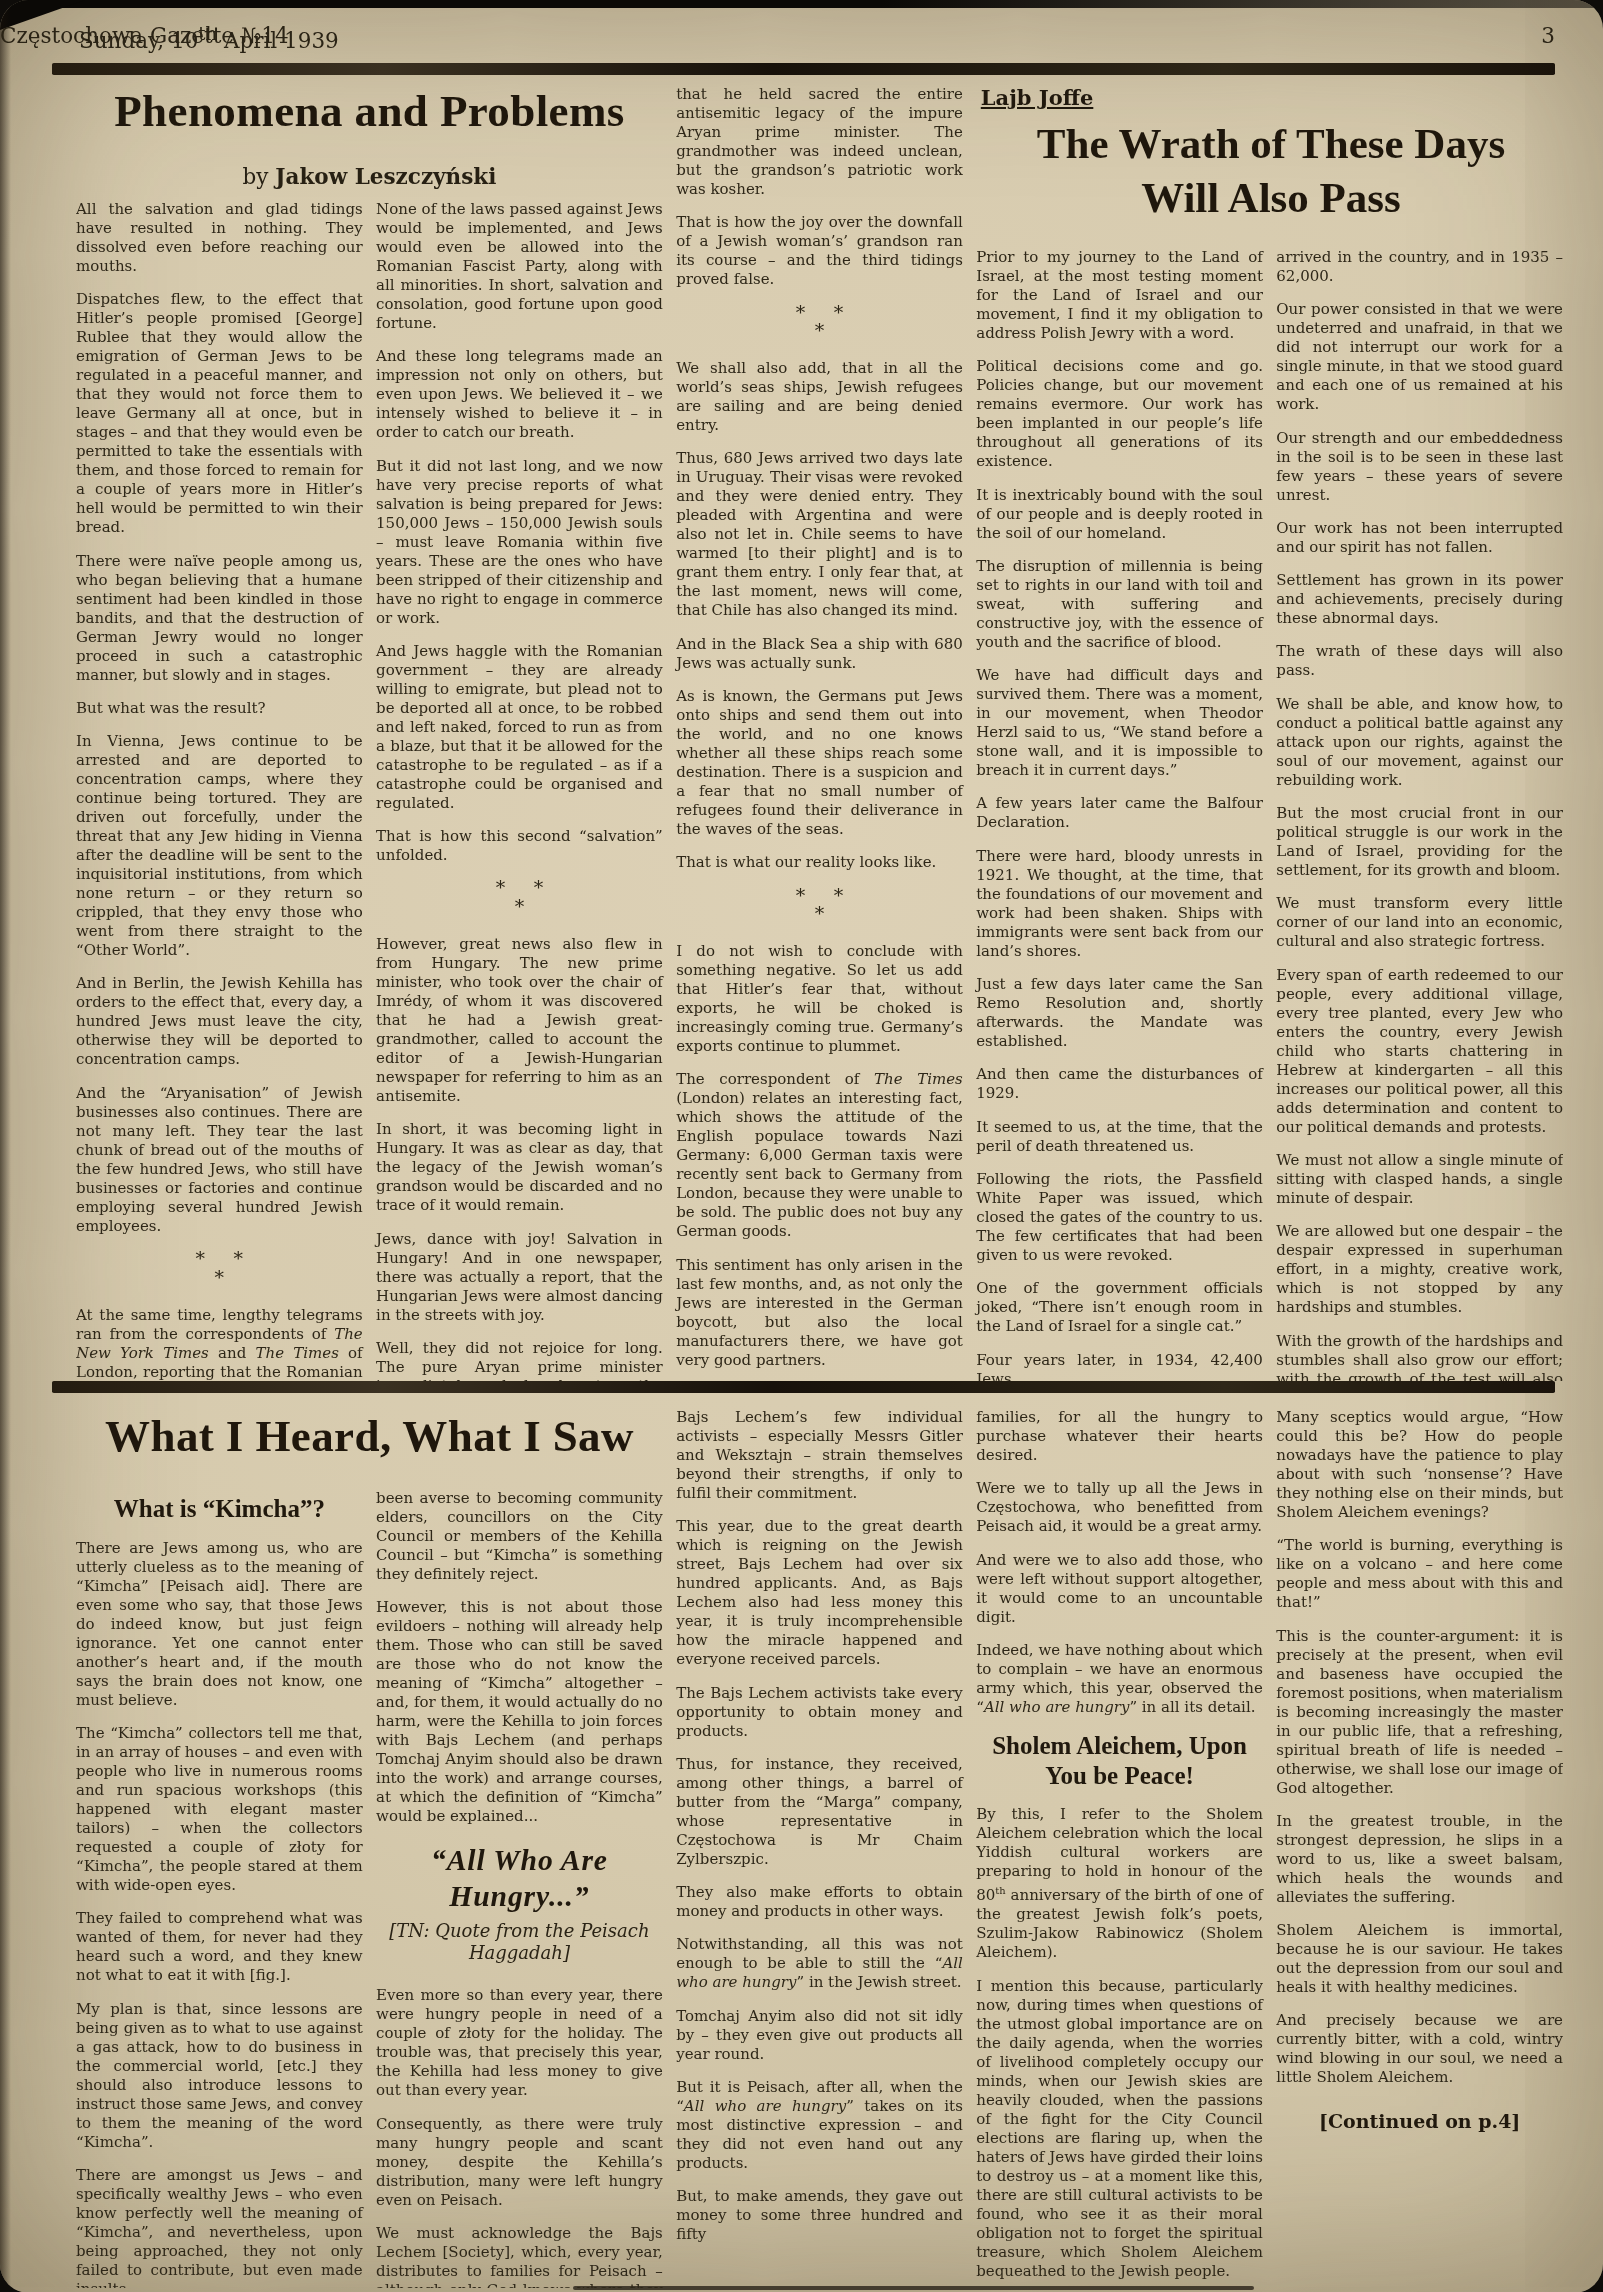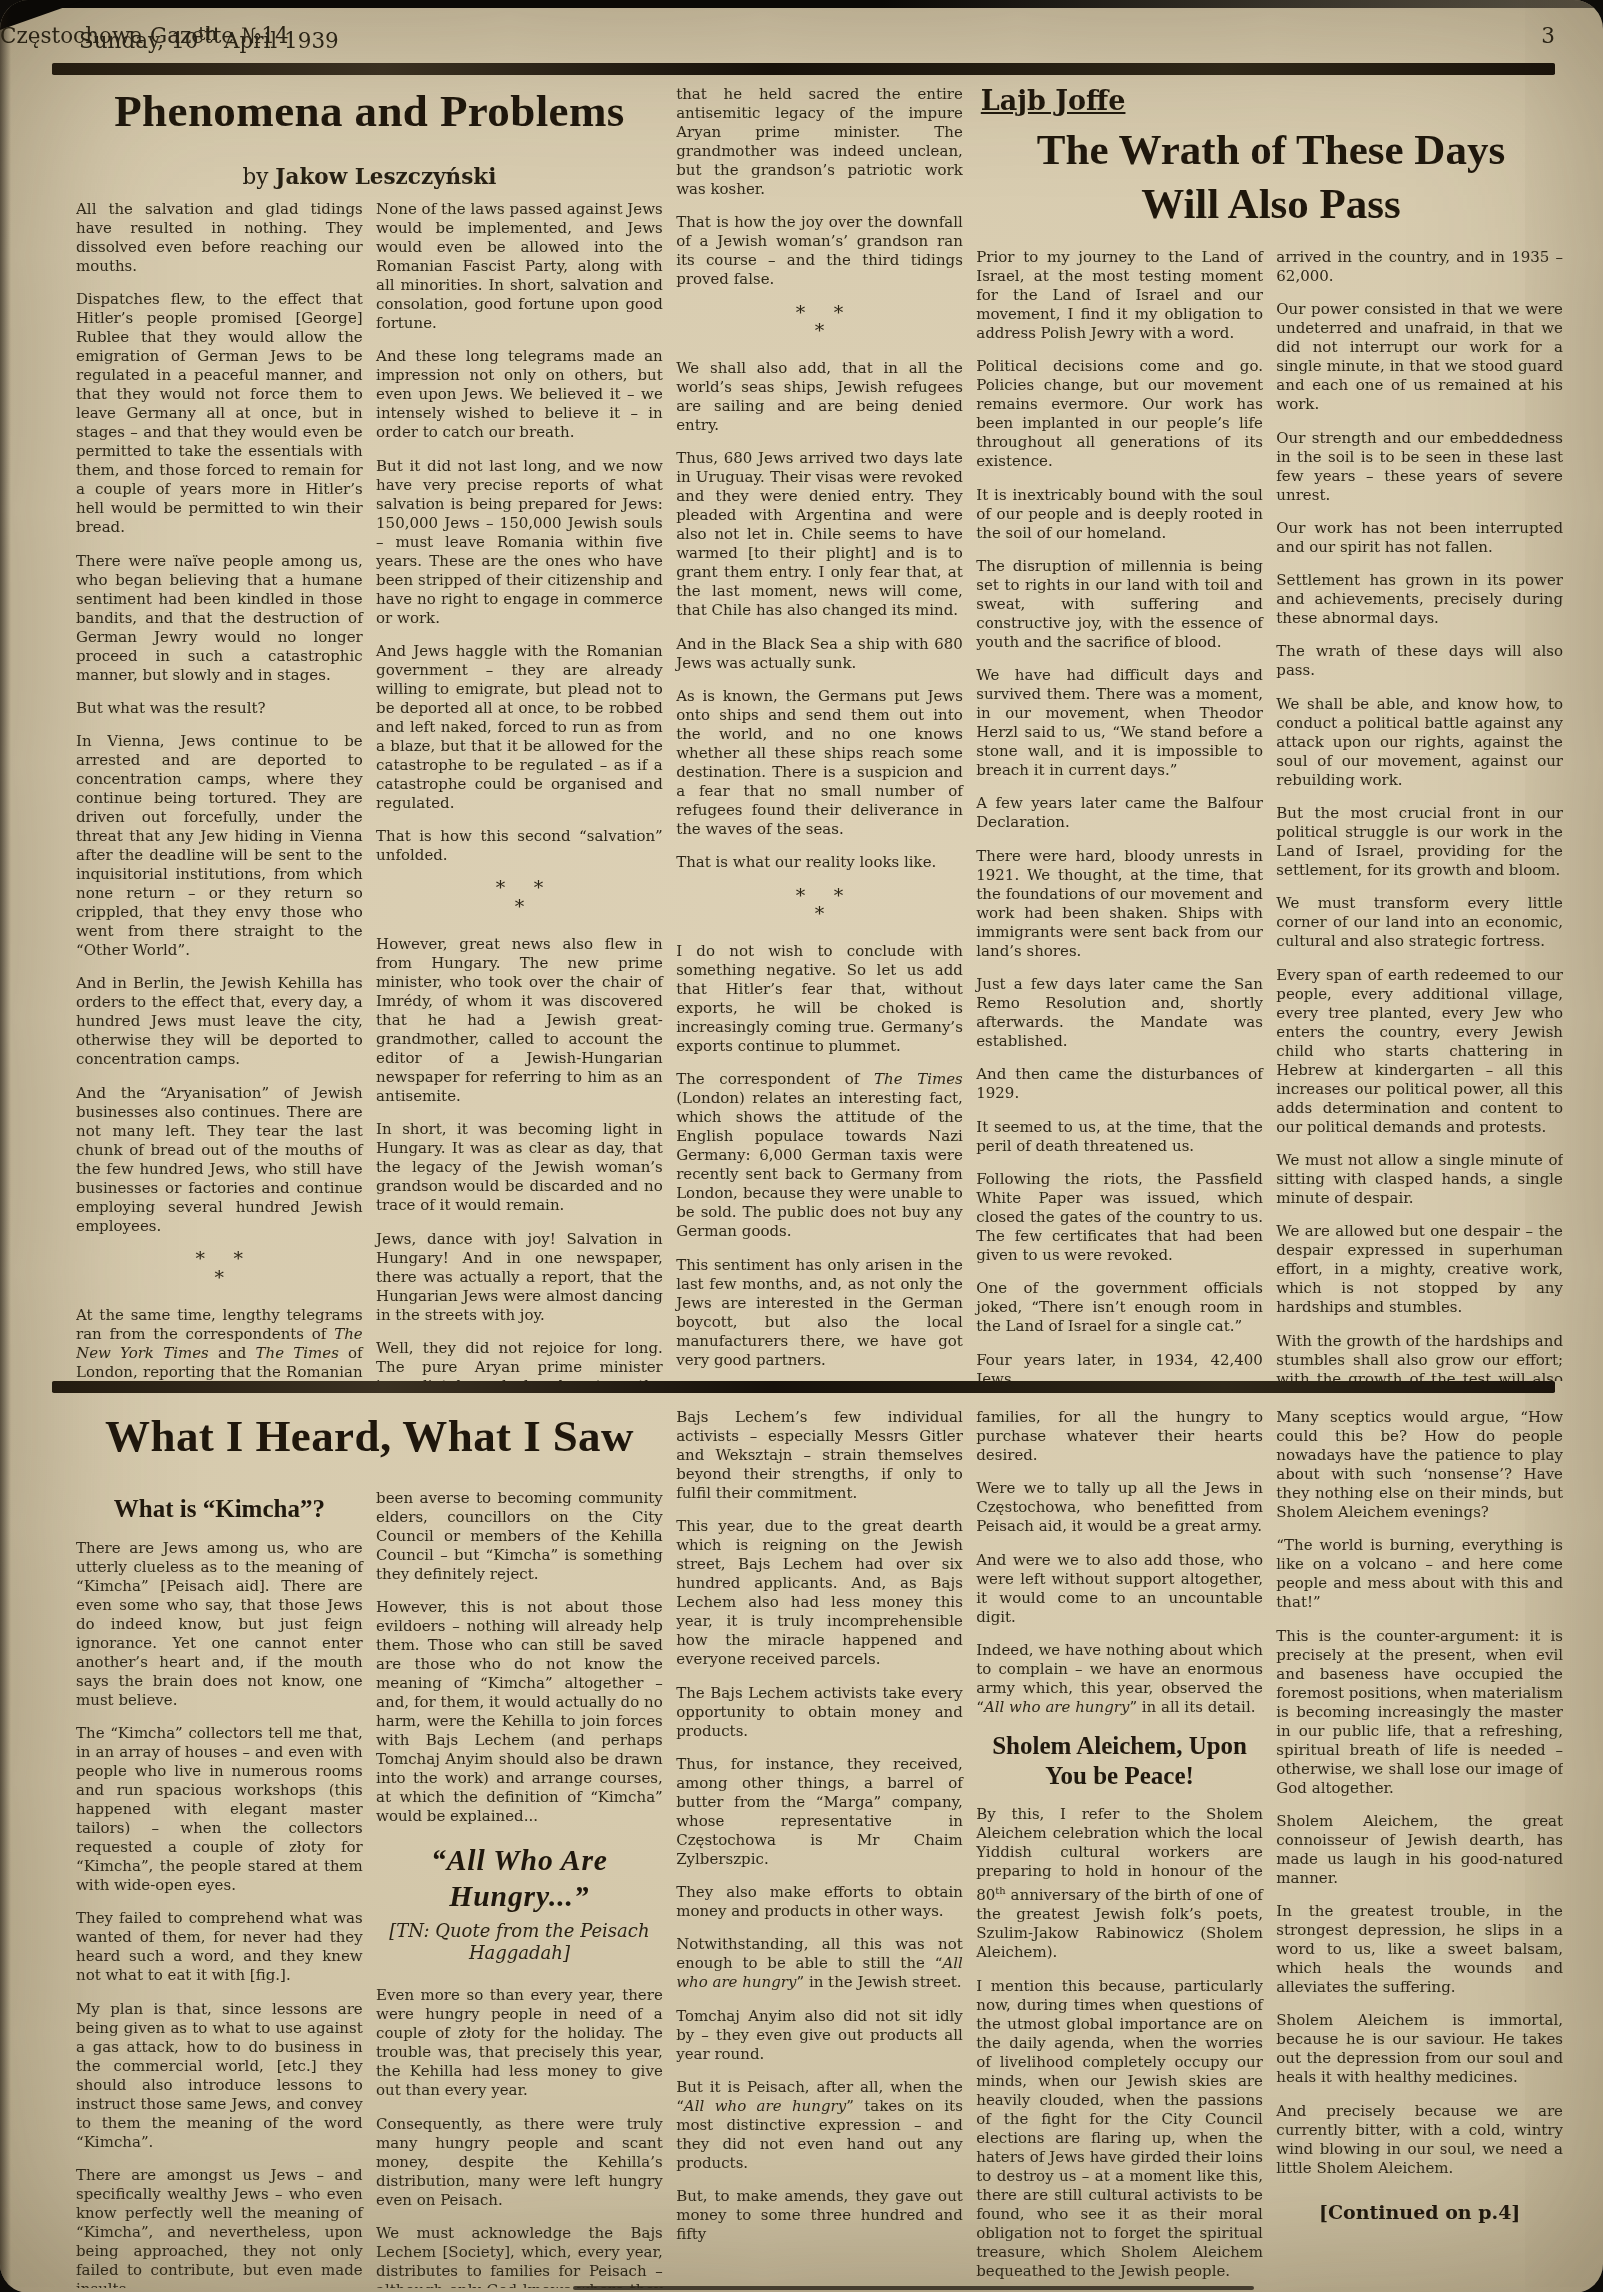--- a/index.html
+++ b/index.html
@@ -28,21 +28,21 @@
   .cols{display:flex;gap:13.4px;height:100%;}
   .col{flex:1 1 0;min-width:0;}
   .pt-a{padding-top:115px;} .pt-b{padding-top:163px;} .pt-c{padding-top:81px;}
   
   .a1-head{position:absolute;left:0;top:0;width:587px;text-align:center;}
   .a1-title,.a3-title{margin:0;font-family:"Liberation Serif","DejaVu Serif",serif;font-weight:700;
     font-size:45px;letter-spacing:0.4px;color:#1f170c;}
   .a1-byline{margin-top:27px;font-size:21.5px;color:#272013;}
   .byline-name{font-weight:700;}
   .a2-head{position:absolute;left:903px;top:0;width:584px;}
-  .a2-kicker{font-size:27px;font-weight:700;text-decoration:underline;margin:0 0 7.2px 1.8px;color:#20180d;}
+  .a2-kicker{font-size:21px;font-weight:700;text-decoration:underline;margin:0 0 7.2px 1.8px;color:#20180d;}
   .a2-title{margin:0;text-align:center;font-family:"Liberation Serif","DejaVu Serif",serif;font-weight:700;
     font-size:43px;line-height:1.24;color:#1f170c;}
   .a3-head{position:absolute;left:0;top:1.8px;width:587px;text-align:center;}
   
   .bp{margin:0 0 14.3px;font-size:15px;line-height:19px;text-align:justify;color:#2e2718;}
   .bp sup{font-size:9.9px;}
   .sep{display:flex;flex-direction:column;align-items:center;gap:1.8px;margin:3.6px 0 19.7px;
     font-size:19px;line-height:17px;color:#2e2718;}
   .subhead{margin:5.4px 0 14.3px;font-family:"Liberation Serif","DejaVu Serif",serif;font-weight:700;
     font-size:25px;line-height:1.2;text-align:center;color:#20180d;}
@@ -201,21 +201,20 @@
           <p class="bp">And were we to also add those, who were left without support altogether, it would come to an uncountable digit.</p>
           <p class="bp">Indeed, we have nothing about which to complain – we have an enormous army which, this year, observed the “<i>All who are hungry</i>” in all its detail.</p>
           <h3 class="subhead">Sholem Aleichem, Upon You be Peace!</h3>
           <p class="bp">By this, I refer to the Sholem Aleichem celebration which the local Yiddish cultural workers are preparing to hold in honour of the 80<sup>th</sup> anniversary of the birth of one of the greatest Jewish folk’s poets, Szulim-Jakow Rabinowicz (Sholem Aleichem).</p>
           <p class="bp">I mention this because, particularly now, during times when questions of the utmost global importance are on the daily agenda, when the worries of livelihood completely occupy our minds, when our Jewish skies are heavily clouded, when the passions of the fight for the City Council elections are flaring up, when the haters of Jews have girded their loins to destroy us – at a moment like this, there are still cultural activists to be found, who see it as their moral obligation not to forget the spiritual treasure, which Sholem Aleichem bequeathed to the Jewish people.</p>
         </div>
       <div class="col">
           <p class="bp">Many sceptics would argue, “How could this be? How do people nowadays have the patience to play about with such ‘nonsense’? Have they nothing else on their minds, but Sholem Aleichem evenings?</p>
           <p class="bp">“The world is burning, everything is like on a volcano – and here come people and mess about with this and that!”</p>
           <p class="bp">This is the counter-argument: it is precisely at the present, when evil and baseness have occupied the foremost positions, when materialism is becoming increasingly the master in our public life, that a refreshing, spiritual breath of life is needed – otherwise, we shall lose our image of God altogether.</p>
-          <p class="bp">Sholem Aleichem, the great connoisseur of Jewish dearth, has made us laugh in his good-natured manner.</p>
           <p class="bp">In the greatest trouble, in the strongest depression, he slips in a word to us, like a sweet balsam, which heals the wounds and alleviates the suffering.</p>
           <p class="bp">Sholem Aleichem is immortal, because he is our saviour. He takes out the depression from our soul and heals it with healthy medicines.</p>
           <p class="bp">And precisely because we are currently bitter, with a cold, wintry wind blowing in our soul, we need a little Sholem Aleichem.</p>
           <p class="continued">[Continued on p.4]</p>
         </div>
     </div>
   </section>
 </div>
 
 

